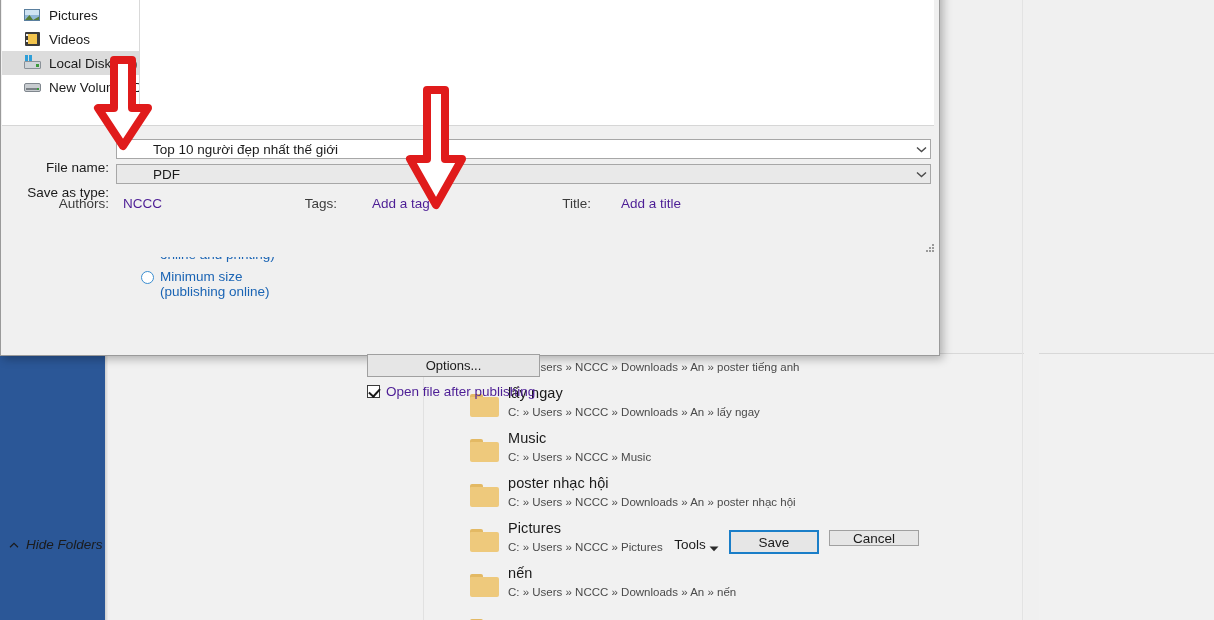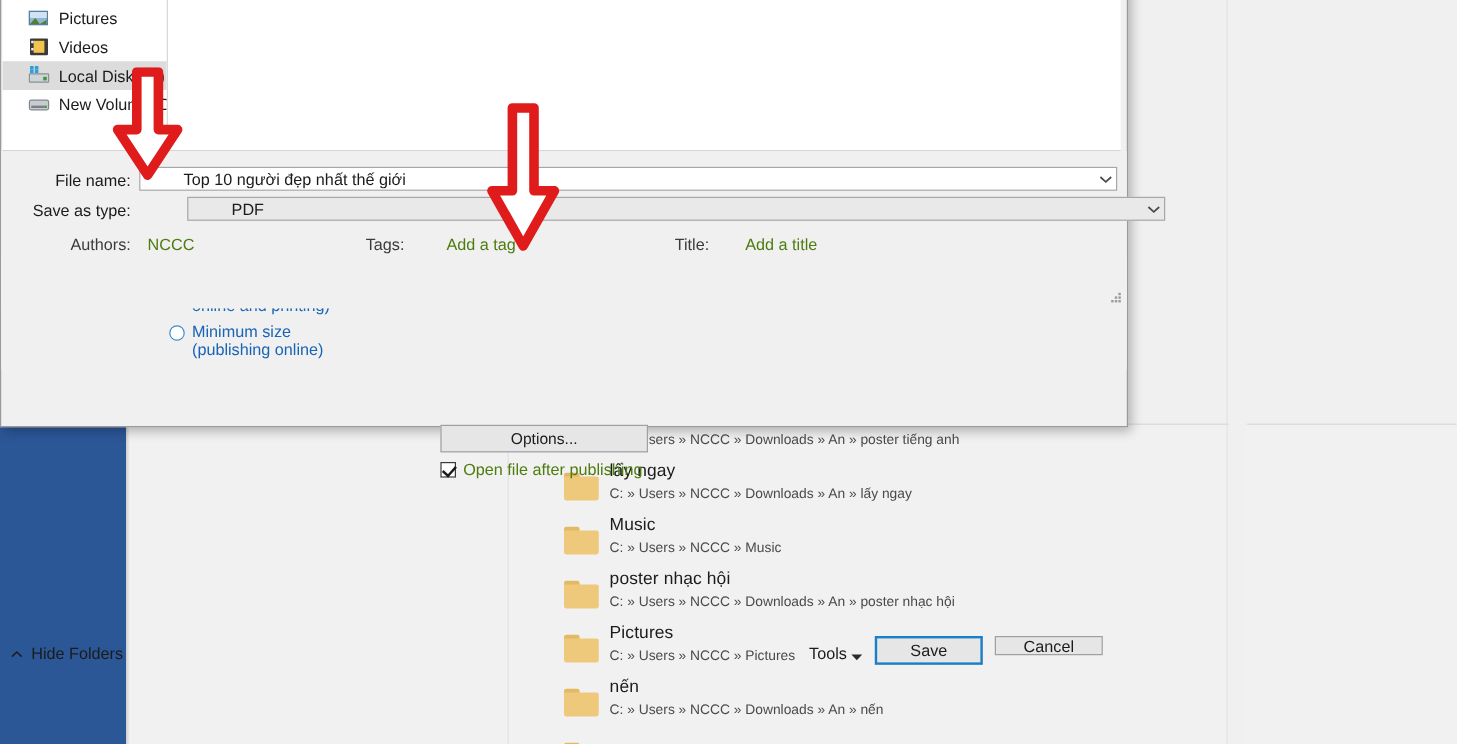--- a/index.html
+++ b/index.html
@@ -125,37 +125,37 @@
     position:absolute;left:1px;top:220px;width:932px;height:1px;background:#d6d6d6;
   }
 
   
   #dlg-form{position:absolute;left:0;top:221px;width:938px;height:182px;background:#f0f0f0;}
 
   .lbl{
     position:absolute;font-size:13.5px;color:#3b3b3b;white-space:nowrap;
     text-align:right;
   }
-  .lbl.dark{color:#1b1b1b;}
+  .lbl.dark{color:#1b1b1b;margin-top:17px;}
 
   .combo{
     position:absolute;height:20px;background:#ffffff;
     border:1px solid #a7a7a7;box-sizing:border-box;display:flex;align-items:center;padding-left:28px;
   }
   .combo.gray{background:#e9e9e9;}
   .combo .val{
     padding-left:8px;font-size:13.5px;color:#1b1b1b;white-space:nowrap;overflow:hidden;
   }
   .combo .chev{
     position:absolute;right:0;top:0;width:18px;height:100%;
     display:flex;align-items:center;justify-content:center;
   }
   .combo .chev svg{display:block;}
 
-  .link{color:#4d7c0f;font-size:13.5px;white-space:nowrap;}
+  .link{color:#4c1d95;font-size:13.5px;white-space:nowrap;}
 
   .radio-row{position:absolute;display:flex;align-items:flex-start;}
   .radio{
     width:13px;height:13px;border-radius:50%;border:1px solid #3b8ed0;
     background:#fff;box-sizing:border-box;flex:0 0 auto;margin-top:2px;margin-right:6px;
     position:relative;
   }
   .radio.on{border-color:#2b2b2b;}
   .radio.on::after{
     content:"";position:absolute;left:3px;top:3px;width:5px;height:5px;
@@ -175,21 +175,21 @@
   }
   .chk::after{
     content:"";position:absolute;left:3px;top:0px;width:5px;height:9px;
     border:solid #1b1b1b;border-width:0 2px 2px 0;transform:rotate(42deg);
   }
 
   
   #dlg-footer{position:absolute;left:0;top:310px;width:938px;height:42px;background:#f0f0f0;}
   #hide-folders{
     position:absolute;left:8px;top:322px;display:flex;align-items:center;
-    font-size:13.5px;color:#1b1b1b;
+    font-size:13.5px;color:#1b1b1b;font-style:italic;
   }
   #hide-folders .caret{margin-right:7px;display:block;}
   #tools-button{
     position:absolute;left:660px;top:318px;width:58px;height:22px;
     display:flex;align-items:center;justify-content:center;
     font-size:13.5px;color:#1b1b1b;
   }
   #tools-caret{position:absolute;left:708px;top:323px;}
   #save-button{
     position:absolute;left:728px;top:315px;width:90px;height:24px;
@@ -336,21 +336,21 @@
     <div class="combo" style="left:115px;top:13px;width:815px;">
       <span class="val">Top 10 người đẹp nhất thế giới</span>
       <span class="chev">
         <svg width="11" height="7" viewBox="0 0 11 7">
             <path d="M1 1.5 L5.5 5.5 L10 1.5" fill="none" stroke="#4a4a4a" stroke-width="1.4"></path>
           </svg>
       </span>
     </div>
 
     <span class="lbl dark" style="left:8px;top:42px;width:100px;">Save as type:</span>
-    <div class="combo gray" style="left:115px;top:38px;width:815px;margin-left:40px;">
+    <div class="combo gray" style="left:115px;top:38px;width:815px;">
       <span class="val">PDF</span>
       <span class="chev">
         <svg width="11" height="7" viewBox="0 0 11 7">
             <path d="M1 1.5 L5.5 5.5 L10 1.5" fill="none" stroke="#4a4a4a" stroke-width="1.4"></path>
           </svg>
       </span>
     </div>
 
     <span class="lbl" style="left:28px;top:70px;width:80px;">Authors:</span>
     <span class="link" style="position:absolute;left:122px;top:70px;">NCCC</span>

